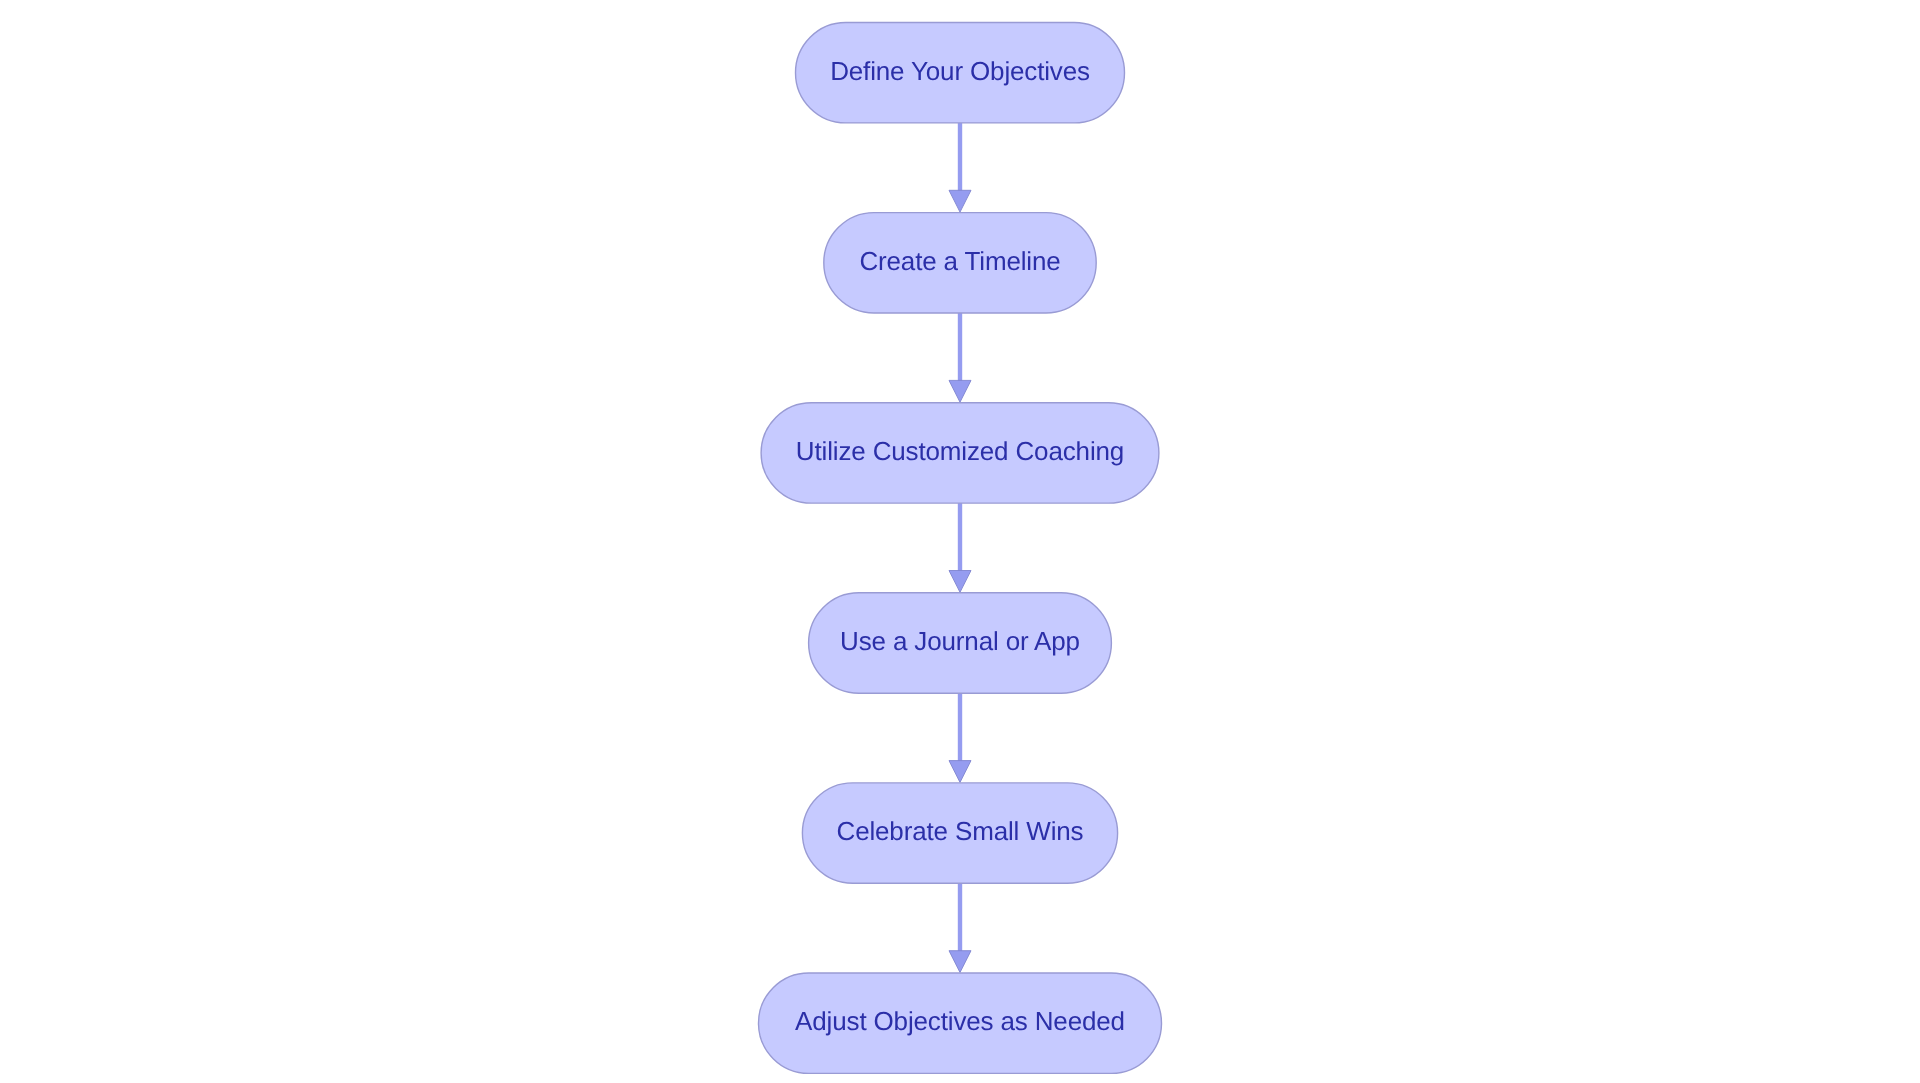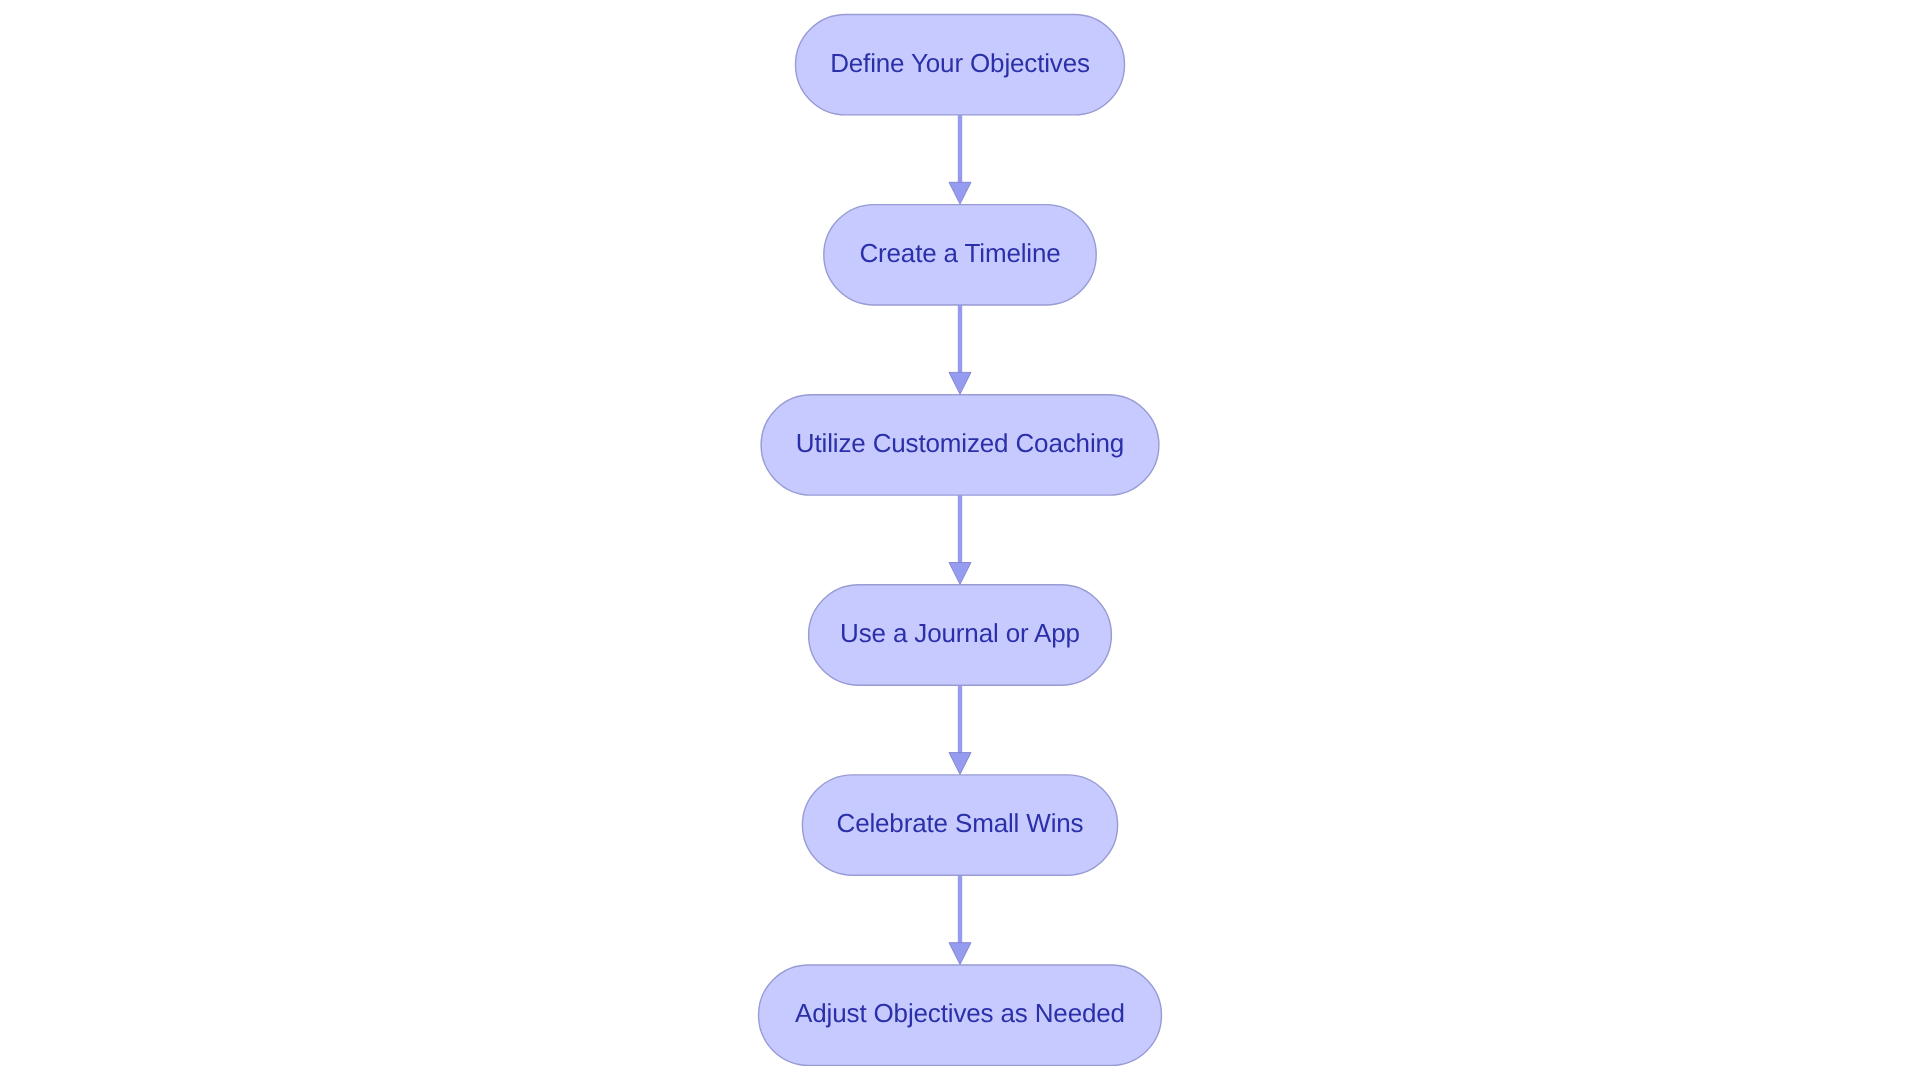--- a/index.html
+++ b/index.html
@@ -3,21 +3,21 @@
 <meta charset="utf-8">
 <title>Flowchart</title>
 <style>
   html, body { margin:0; padding:0; background:#ffffff; }
   body {
     width:1920px; height:1083px; overflow:hidden;
     font-family:"Liberation Sans", sans-serif;
   }
   #stage {
     position:relative; width:1920px; height:912px;
-    background:#ffffff; will-change:transform;
+    background:#ffffff; will-change:transform;margin-top:8px;
   }
   svg#flow {
     position:absolute; left:0; top:0;
     width:1920px; height:1083px; display:block;
   }
   svg#flow text {
     text-rendering:geometricPrecision;
     font-family:"Liberation Sans", sans-serif;
     font-size:26px;
     letter-spacing:-0.15px;

